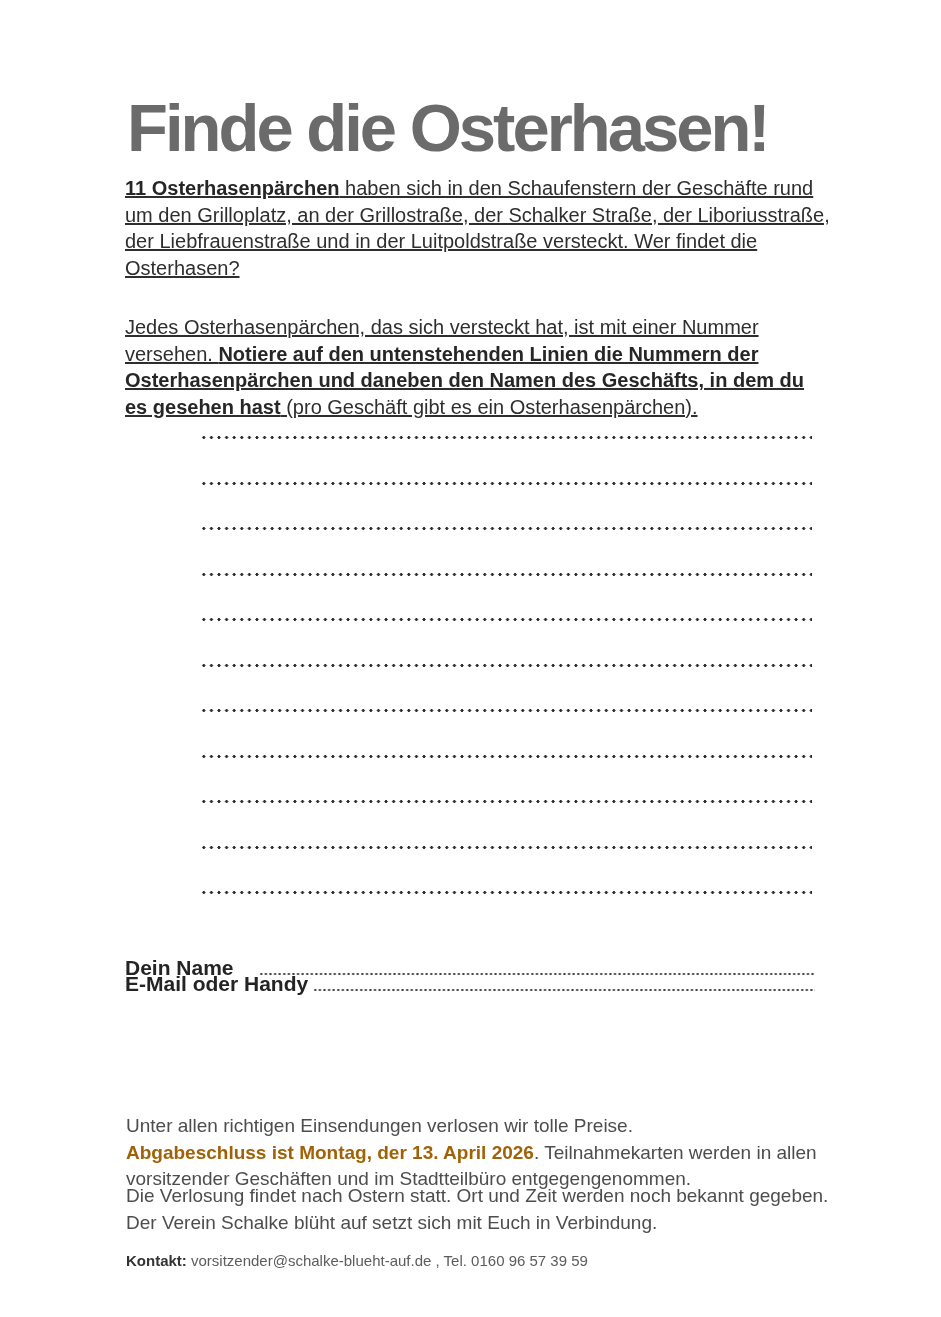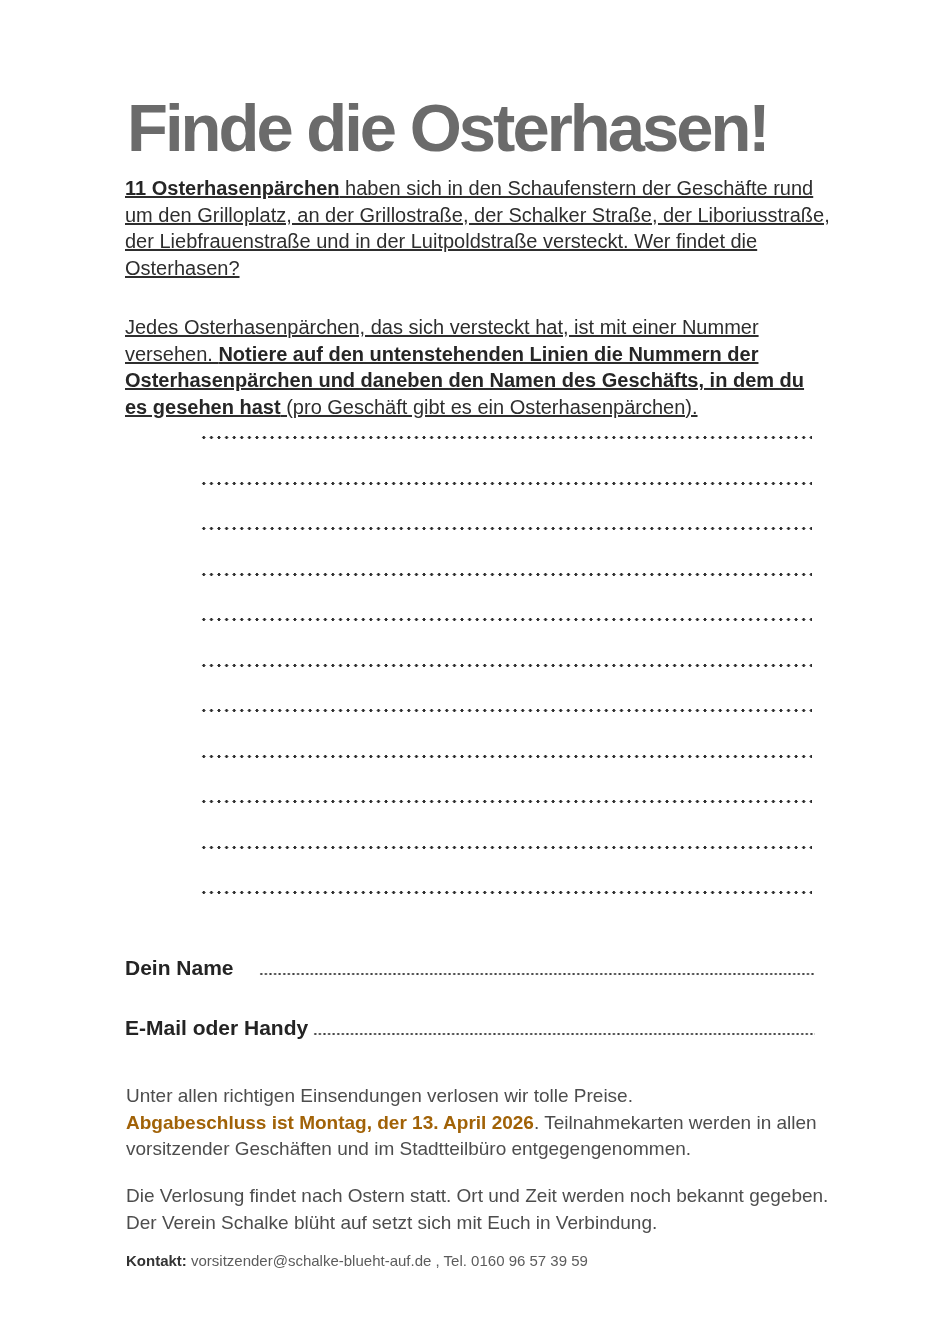--- a/index.html
+++ b/index.html
@@ -41,27 +41,27 @@
     font-size:21px;font-weight:bold;color:#242424;white-space:nowrap;
   }
   .form-row .leader{
     flex:1;height:2.5px;margin-left:5px;
     background-image:radial-gradient(circle,#3e3e3e 1px,rgba(62,62,62,0) 1.3px);
     background-size:4.6px 2.5px;
     background-repeat:repeat-x;
     background-position:0 0;
   }
   .name-row{top:956px;gap:20px;}
-  .email-row{top:1016px;}
+  .email-row{top:972px;}
   .closing{
     position:absolute;left:126px;width:706px;
     font-size:19px;line-height:26.5px;color:#4d4d4d;
   }
   .closing b{color:#a16207;}
-  .p3{top:1064px;}
+  .p3{top:1094px;}
   .p4{top:1164px;}
   .contact{
     position:absolute;left:126px;top:1237px;width:706px;
     font-size:15px;color:#5c5c5c;
   }
   .contact .contact-label{font-weight:bold;color:#333333;}
 </style>
 </head>
 <body>
 

